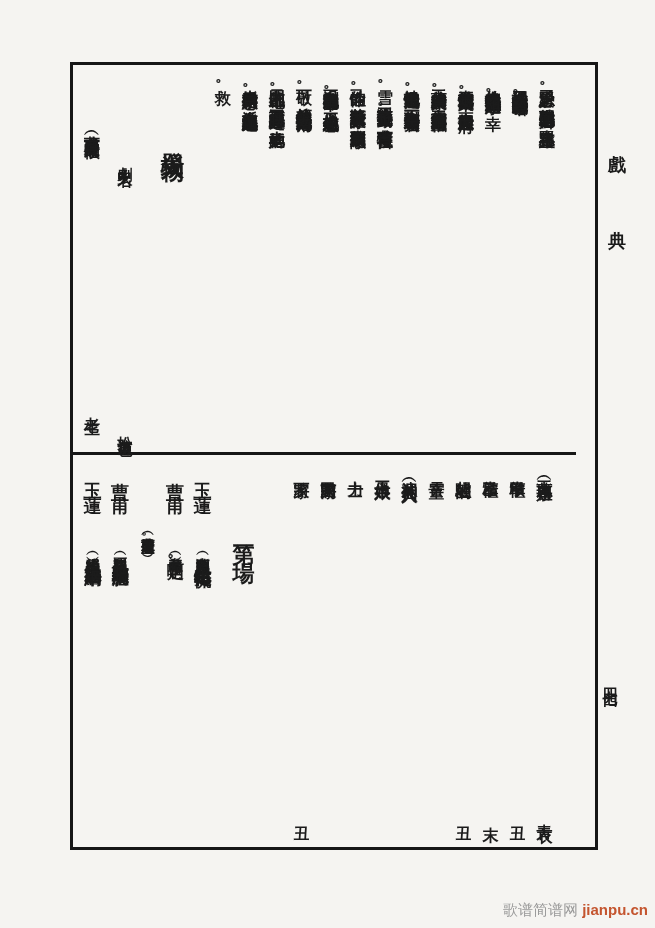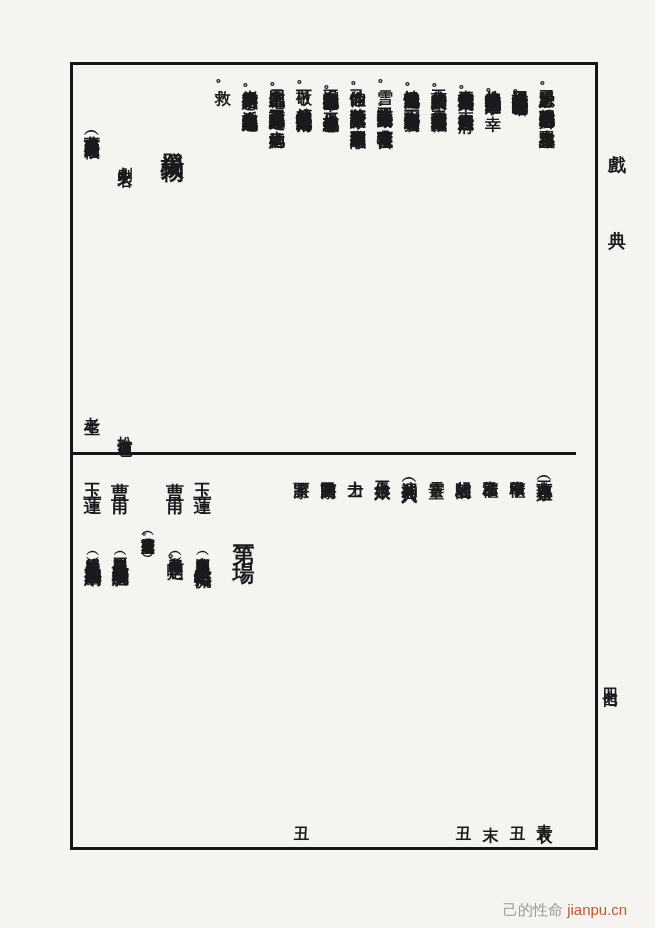--- a/index.html
+++ b/index.html
@@ -96,21 +96,21 @@
   .line .direction { font-size: 13.5px; letter-spacing: 0.5px; }
   .line .text { font-size: 17px; letter-spacing: 1px; }
 
   
   .watermark {
     position: absolute; left: 503px; top: 901px;
     font-family: "Liberation Sans", sans-serif;
     font-size: 15px; color: var(--watermark_gray, #9a9a9a);
     white-space: nowrap;
   }
-  .watermark .url { color: var(--watermark_orange, #c4552f); font-weight: normal; }
+  .watermark .url { color: var(--watermark_orange, #c4552f); font-weight: bold; }
 </style>
 </head>
 <body>
 
 <div class="page">
 
   <div class="margin-title">戲典</div>
   <div class="page-number">四七四</div>
 
   <div class="frame">
@@ -224,17 +224,17 @@
 
           <div class="line"><span class="speaker">曹甫</span><span class="direction">（唱西皮搖板）</span><span class="text">點點珠淚灑胸膛。</span></div>
 
           <div class="line"><span class="speaker">玉蓮</span><span class="direction">（接唱搖板）</span><span class="text">似魚兒逃出了千層網。</span></div>
         </div>
     </div>
 
   </div>
 
   <div class="watermark">
-    <span>己的性命</span>
+    <span>歌谱简谱网</span>
     <span class="url">jianpu.cn</span>
   </div>
 
 </div>
 
 </body></html>

